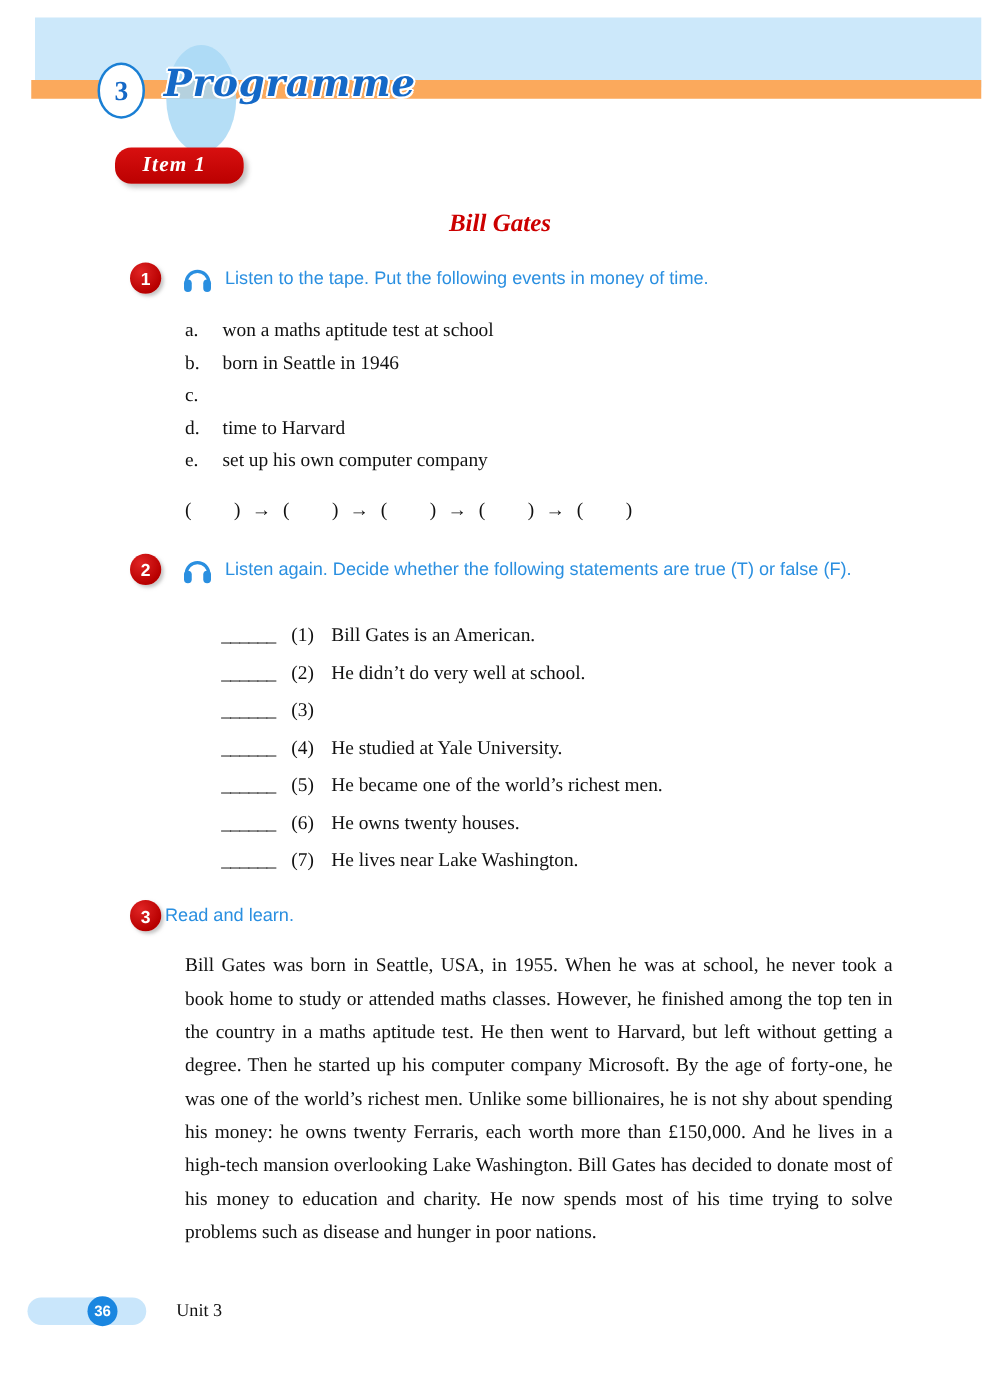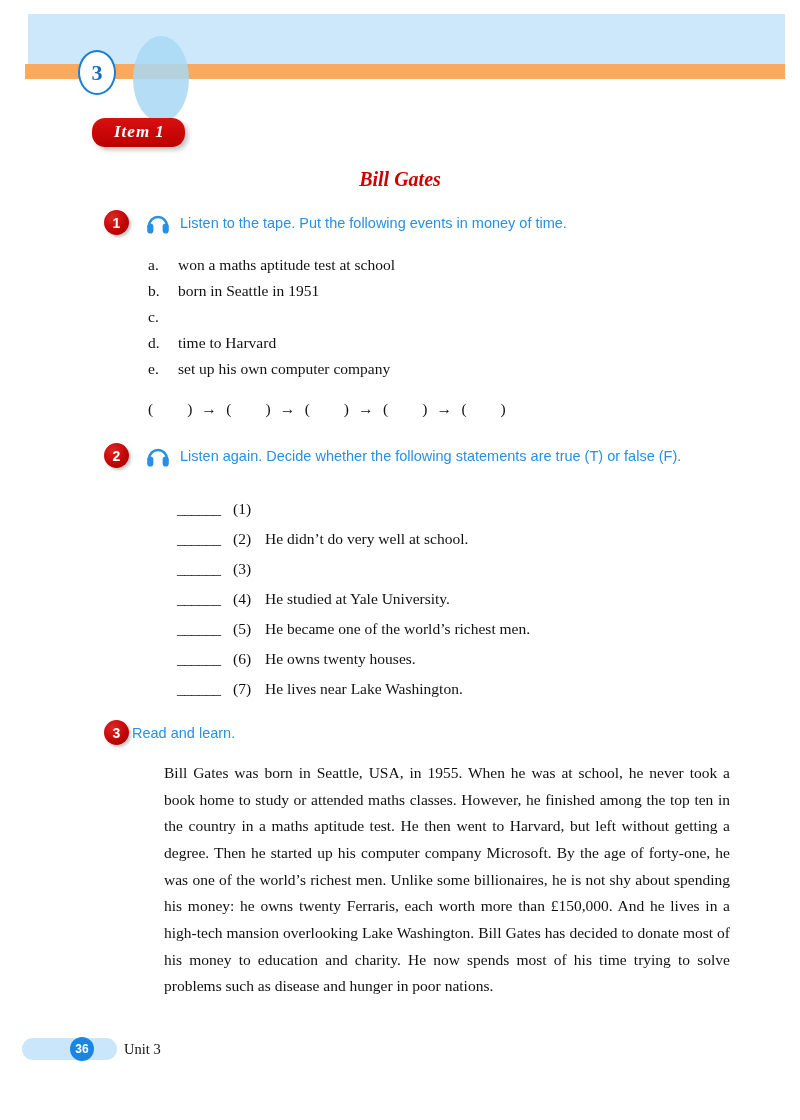--- a/index.html
+++ b/index.html
@@ -84,21 +84,21 @@
        1.2px -1.2px 0 #ffffff, -1.2px -1.2px 0 #ffffff;
     z-index: 4;
     white-space: nowrap;
   }
 
   
   .item-pill {
     position: absolute;
     left: 92px;
     top: 118px;
-    padding: 4px 20px 5px 22px;
+    padding: 4px 30px 5px 22px;
     background: #cc0000;
     background: linear-gradient(180deg, #d81010 0%, #bb0000 100%);
     border-radius: 13px;
     color: #ffffff;
     font-family: "Liberation Serif", serif;
     font-weight: bold;
     font-style: italic;
     font-size: 17px;
     letter-spacing: 1px;
     box-shadow: 3px 3px 4px rgba(120,120,120,0.45);
@@ -228,21 +228,20 @@
     position: absolute;
     left: 148px;
     top: 760px;
     width: 566px;
     font-family: "Liberation Serif", serif;
     font-size: 15.5px;
     line-height: 1.72;
     color: #111111;
     text-align: justify;
     text-justify: inter-word;
-    margin-left: 16px;
   }
 
   
   .footer-bar {
     position: absolute;
     left: 22px;
     top: 1038px;
     width: 95px;
     height: 22px;
     background: #c9e6fb;
@@ -259,35 +258,36 @@
     color: #ffffff;
     font-family: "Liberation Sans", sans-serif;
     font-weight: bold;
     font-size: 12px;
     display: flex;
     align-items: center;
     justify-content: center;
   }
   .footer-unit {
     position: absolute;
-    left: 124px;
+    left: 141px;
     top: 1041px;
     font-family: "Liberation Serif", serif;
     font-size: 14.5px;
     color: #111111;
   }
 </style>
 </head>
 <body>
 
 <div class="header">
   <div class="header-blue-band"></div>
   <div class="header-orange-bar"></div>
   <div class="header-ellipse"></div>
   <div class="header-circle-num">3</div>
+  <div class="header-title">Programme</div>
 </div>
 
 <div class="item-pill">Item  1</div>
 
 <div class="lesson-title">Bill Gates</div>
 
 <div class="exercise" style="top:210px;">
   <div class="ex-badge" style="top:0;">1</div>
   <span class="ex-headphone" style="top:1px;">
     <svg width="26" height="24" viewBox="0 0 26 24">
@@ -299,21 +299,21 @@
   <div class="ex-instruction" style="top:2px;">Listen to the tape. Put the following events in money of time.</div>
 </div>
 
 <div class="option-list">
   <div class="option-row">
     <span class="option-letter">a.</span>
     <span class="option-text">won a maths aptitude test at school</span>
   </div>
   <div class="option-row">
     <span class="option-letter">b.</span>
-    <span class="option-text">born in Seattle in 1951</span>
+    <span class="option-text">born in Seattle in 1946</span>
   </div>
   <div class="option-row">
     <span class="option-letter">c.</span>
   </div>
   <div class="option-row">
     <span class="option-letter">d.</span>
     <span class="option-text">time to Harvard</span>
   </div>
   <div class="option-row">
     <span class="option-letter">e.</span>
@@ -334,20 +334,21 @@
       <rect x="17.6" y="12.5" width="6.2" height="10" rx="3.1" fill="#2a8fe0"></rect>
     </svg>
   </span>
   <div class="ex-instruction" style="top:2px;">Listen again. Decide whether the following statements are true (T) or false (F).</div>
 </div>
 
 <div class="tf-list">
   <div class="tf-row">
     <span class="tf-blank">______</span>
     <span class="tf-num">(1)</span>
+    <span class="tf-text">Bill Gates is an American.</span>
   </div>
   <div class="tf-row">
     <span class="tf-blank">______</span>
     <span class="tf-num">(2)</span>
     <span class="tf-text">He didn’t do very well at school.</span>
   </div>
   <div class="tf-row">
     <span class="tf-blank">______</span>
     <span class="tf-num">(3)</span>
   </div>

